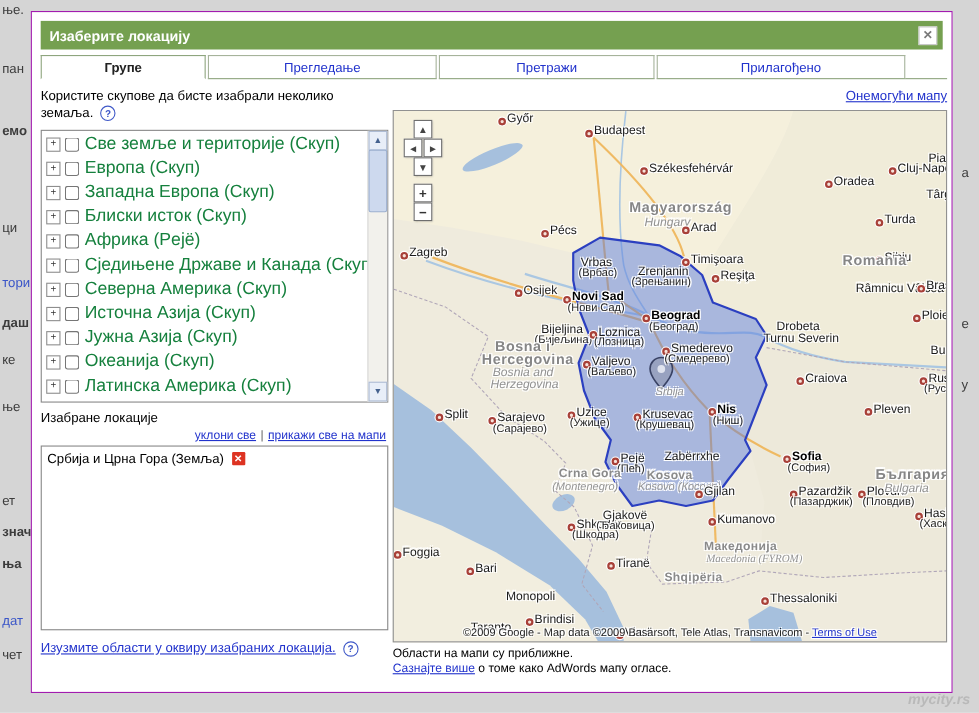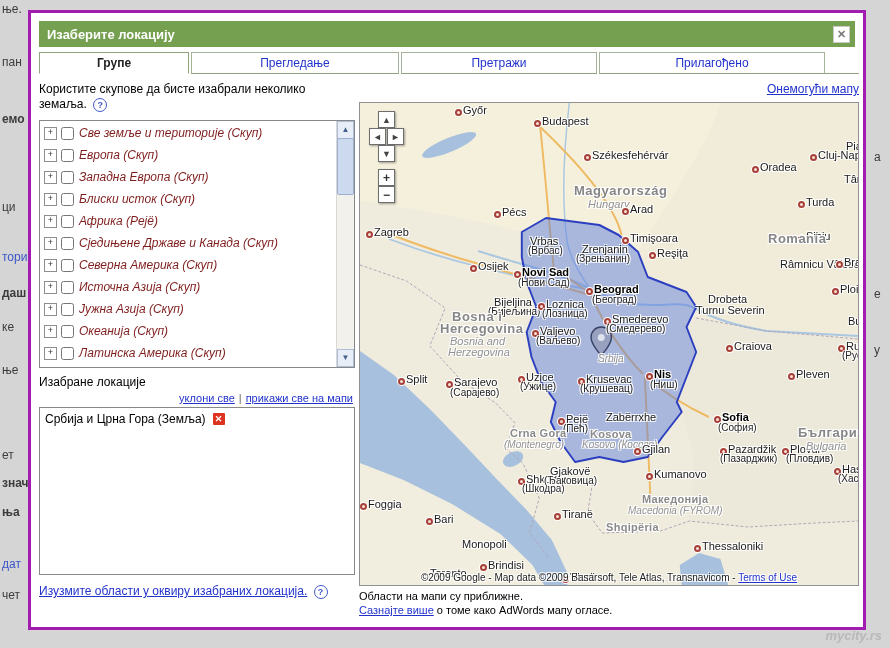--- a/index.html
+++ b/index.html
@@ -6,21 +6,21 @@
   .stage{position:relative;width:890px;height:648px;background:#d5d5d5;overflow:hidden;
          font-family:"Liberation Sans",sans-serif;}
   .bg-frag{position:absolute;font-size:12px;color:#3c3c3c;}
   .bg-frag.link{color:#3b56c8;}
   .bg-frag.bold{font-weight:bold;}
   .watermark{position:absolute;right:8px;top:628px;font-size:13px;font-weight:bold;
              font-style:italic;color:#b9b9b9;}
 
   
   .modal{position:absolute;left:28px;top:10px;width:838px;height:620px;background:#fff;
-         border:3px solid #a21caf;box-sizing:border-box;padding:8px 4px 0 8px;}
+         border:1px solid #a21caf;box-sizing:border-box;padding:8px 4px 0 8px;}
   .titlebar{height:26px;background:#75a050;position:relative;display:flex;align-items:center;margin-right:4px;}
   .titlebar .title{color:#fff;font-weight:bold;font-size:13px;padding-left:8px;}
   .close-btn{position:absolute;right:5px;top:5px;width:15px;height:15px;background:#fff;
              border:1px solid #c9c9c9;color:#7a7a7a;font-size:11px;font-weight:bold;
              line-height:14px;text-align:center;cursor:pointer;}
 
   .tabs{display:flex;margin-top:5px;height:22px;}
   .tab{box-sizing:border-box;border:1px solid #a6b39b;background:#fff;display:flex;
        align-items:center;justify-content:center;font-size:12px;color:#2233cc;cursor:pointer;
        border-bottom:1px solid #8ea57e;}
@@ -39,21 +39,21 @@
   .help{display:inline-block;width:12px;height:12px;border-radius:50%;border:1px solid #4059c8;
         color:#4059c8;font-size:9px;font-weight:bold;text-align:center;line-height:12px;
         vertical-align:middle;margin-left:3px;cursor:pointer;}
 
   .list-box{margin-top:8px;height:246px;border:1px solid #888;position:relative;background:#fff;}
   .rows{position:absolute;left:0;top:1px;right:17px;bottom:0;overflow:hidden;}
   .grow{display:flex;align-items:center;height:22px;padding-left:4px;}
   .plus{width:11px;height:11px;border:1px solid #8e8e8e;font-size:9px;line-height:9px;
         text-align:center;color:#333;background:#fff;flex:none;cursor:pointer;}
   .grow input{width:13px;height:13px;margin:0 5px 0 4px;flex:none;}
-  .glabel{font-size:12px;color:#7f1d1d;white-space:nowrap;font-style:italic;}
+  .glabel{font-size:16px;color:#15803d;white-space:nowrap;}
 
   .vscroll{position:absolute;right:0;top:0;bottom:0;width:17px;background:#f2f1ec;
            border-left:1px solid #d8d8d8;}
   .sbtn{position:absolute;left:0;width:15px;height:16px;background:#e8eef8;border:1px solid #aebcd4;
         color:#44618e;font-size:8px;text-align:center;line-height:15px;cursor:pointer;}
   .sbtn.up{top:0;}
   .sbtn.down{bottom:0;}
   .sthumb{position:absolute;left:0;top:17px;width:15px;height:55px;background:#cdd9ee;
           border:1px solid #9cb0d0;border-radius:2px;cursor:pointer;}
 
@@ -395,21 +395,21 @@
               <div class="mlabel c" style="left: 166px; top: 370px;">Shkodër</div>
               <div class="mlabel s" style="left: 162px; top: 380px;">(Шкодра)</div>
               <div class="mlabel c" style="left: 190px; top: 362px;">Gjakovë</div>
               <div class="mlabel s" style="left: 184px; top: 372px;">(Ђаковица)</div>
               <div class="mdot" style="left: 286px; top: 370px;"></div>
               <div class="mlabel c" style="left: 294px; top: 365px;">Kumanovo</div>
               <div class="mdot" style="left: 474px; top: 365px;"></div>
               <div class="mlabel c" style="left: 482px; top: 360px;">Haskovo</div>
               <div class="mlabel s" style="left: 478px; top: 370px;">(Хасково)</div>
               <div class="mlabel k2" style="left: 282px; top: 390px;">Македонија</div>
-              <div class="mlabel ki2" style="left: 268px; top: 402px;">Macedonia (FYROM)</div>
+              <div class="mlabel ki2" style="left: 284px; top: 402px; font-family: Liberation Serif, serif;">Macedonia (FYROM)</div>
               <div class="mdot" style="left: 194px; top: 410px;"></div>
               <div class="mlabel c" style="left: 202px; top: 405px;">Tiranë</div>
               <div class="mlabel k2" style="left: 246px; top: 418px;">Shqipëria</div>
               <div class="mdot" style="left: 0px; top: 400px;"></div>
               <div class="mlabel c" style="left: 8px; top: 395px;">Foggia</div>
               <div class="mdot" style="left: 66px; top: 415px;"></div>
               <div class="mlabel c" style="left: 74px; top: 410px;">Bari</div>
               <div class="mlabel c" style="left: 102px; top: 435px;">Monopoli</div>
               <div class="mdot" style="left: 120px; top: 461px;"></div>
               <div class="mlabel c" style="left: 128px; top: 456px;">Brindisi</div>

